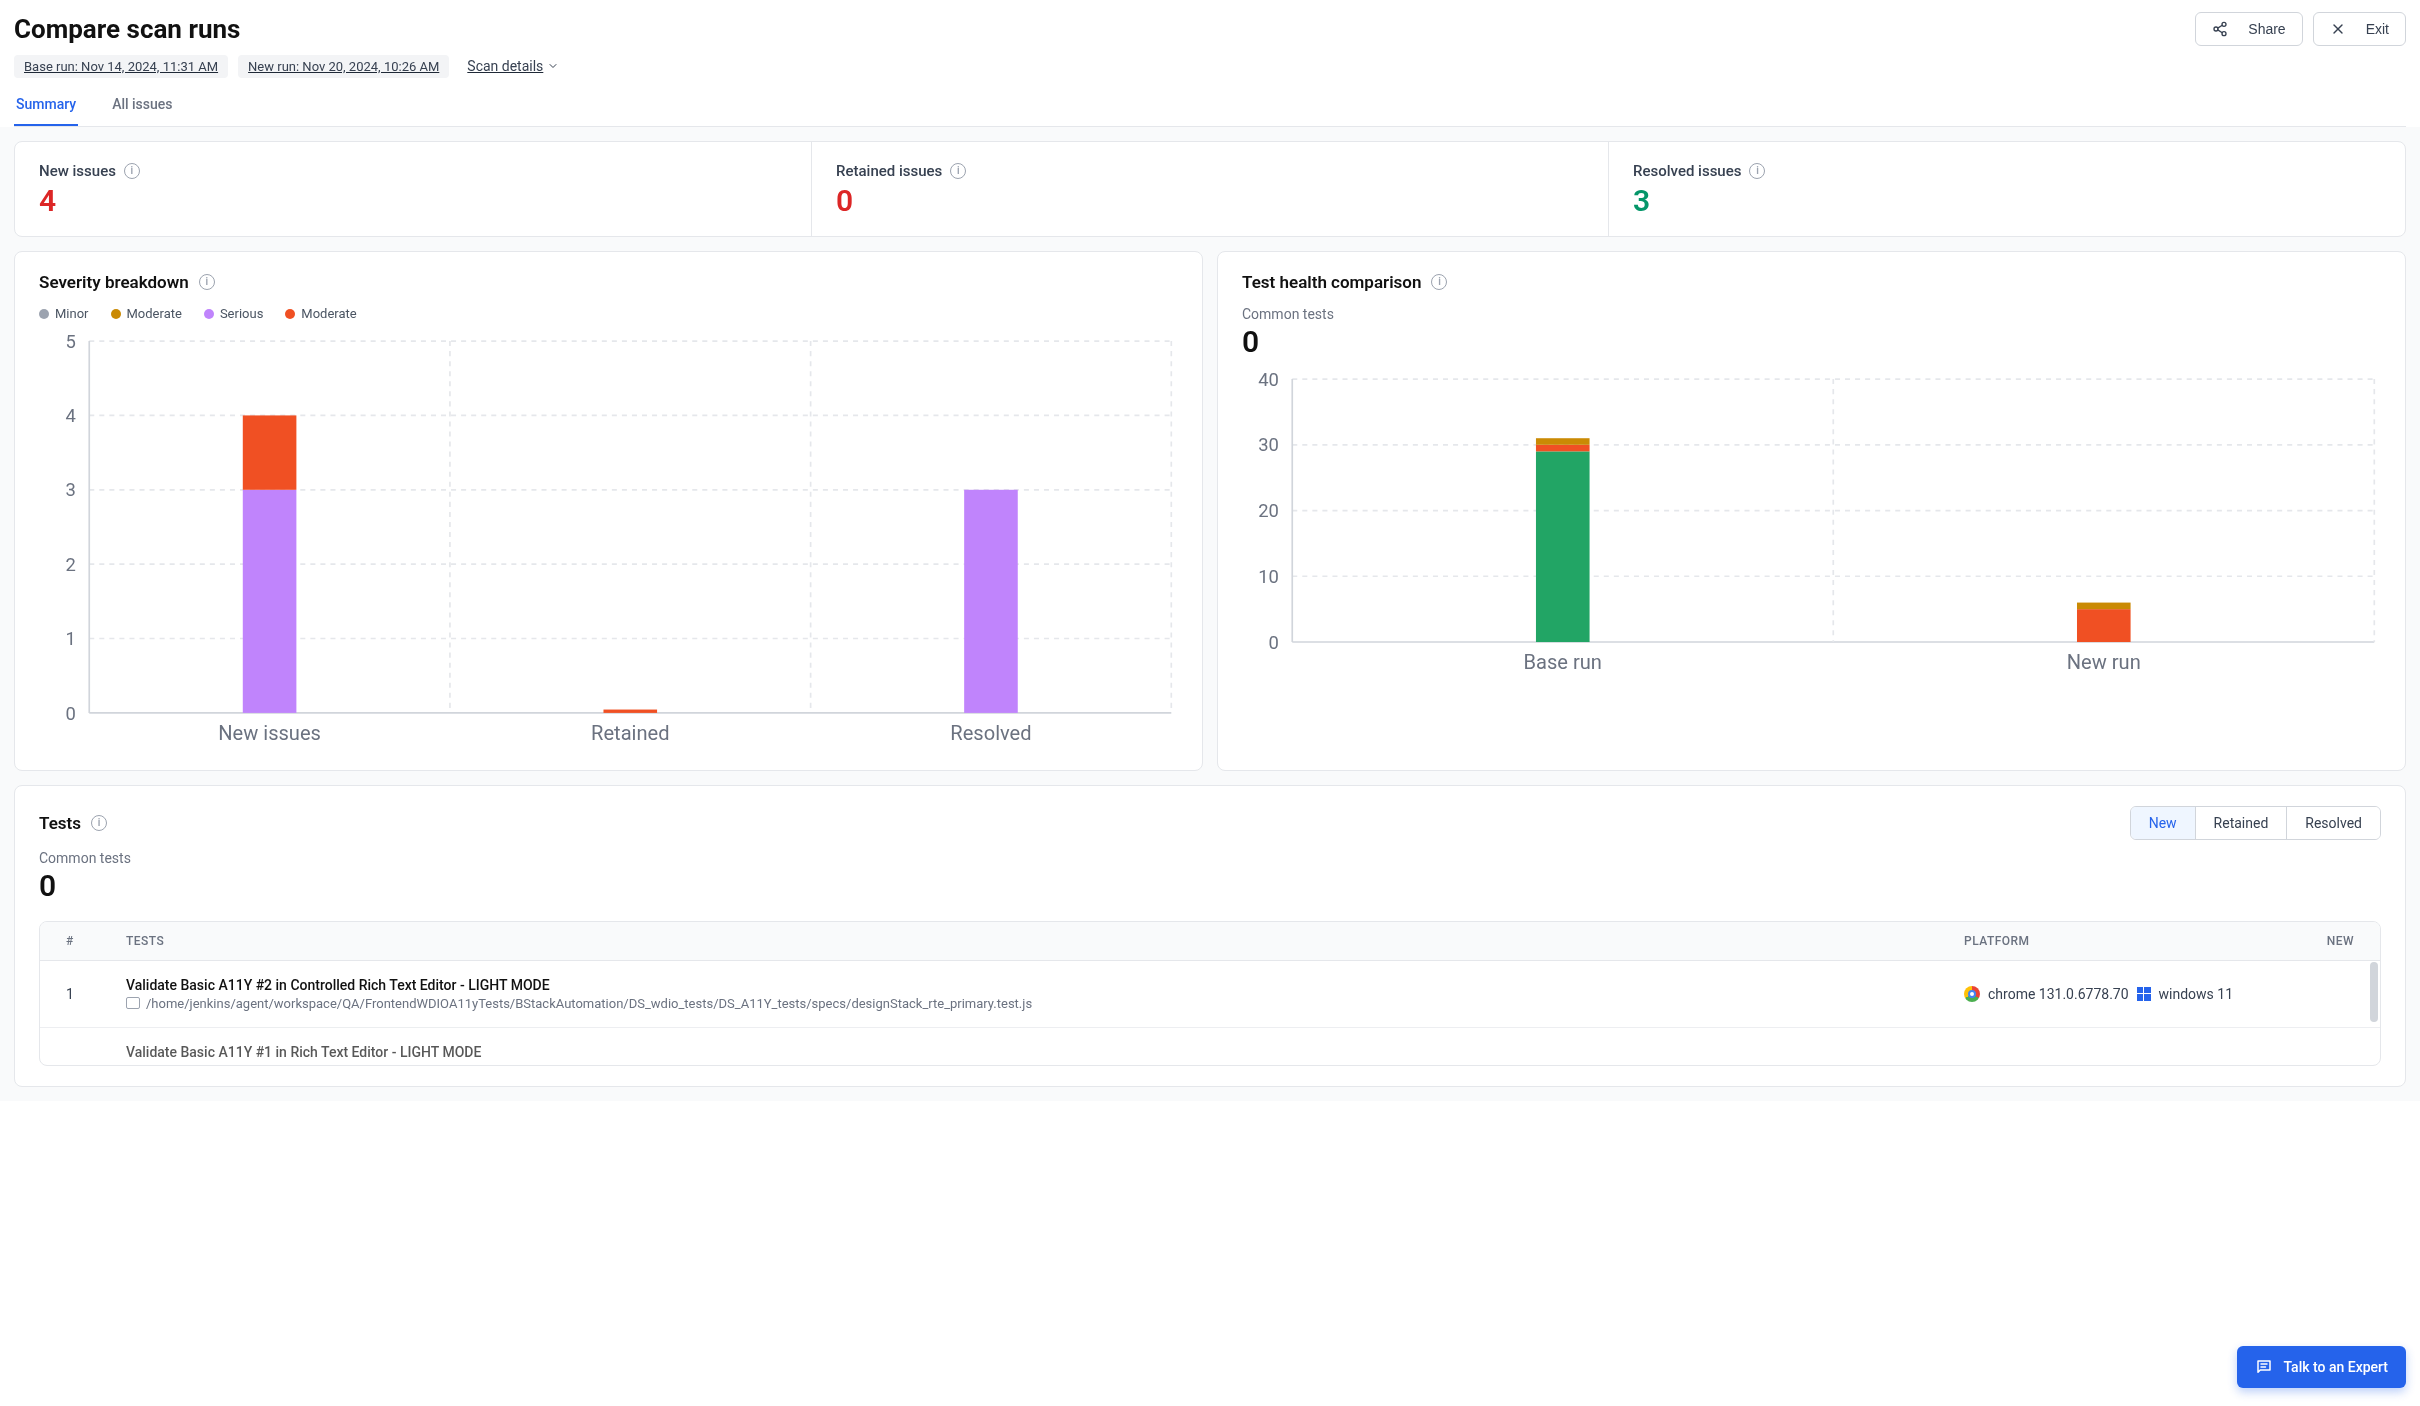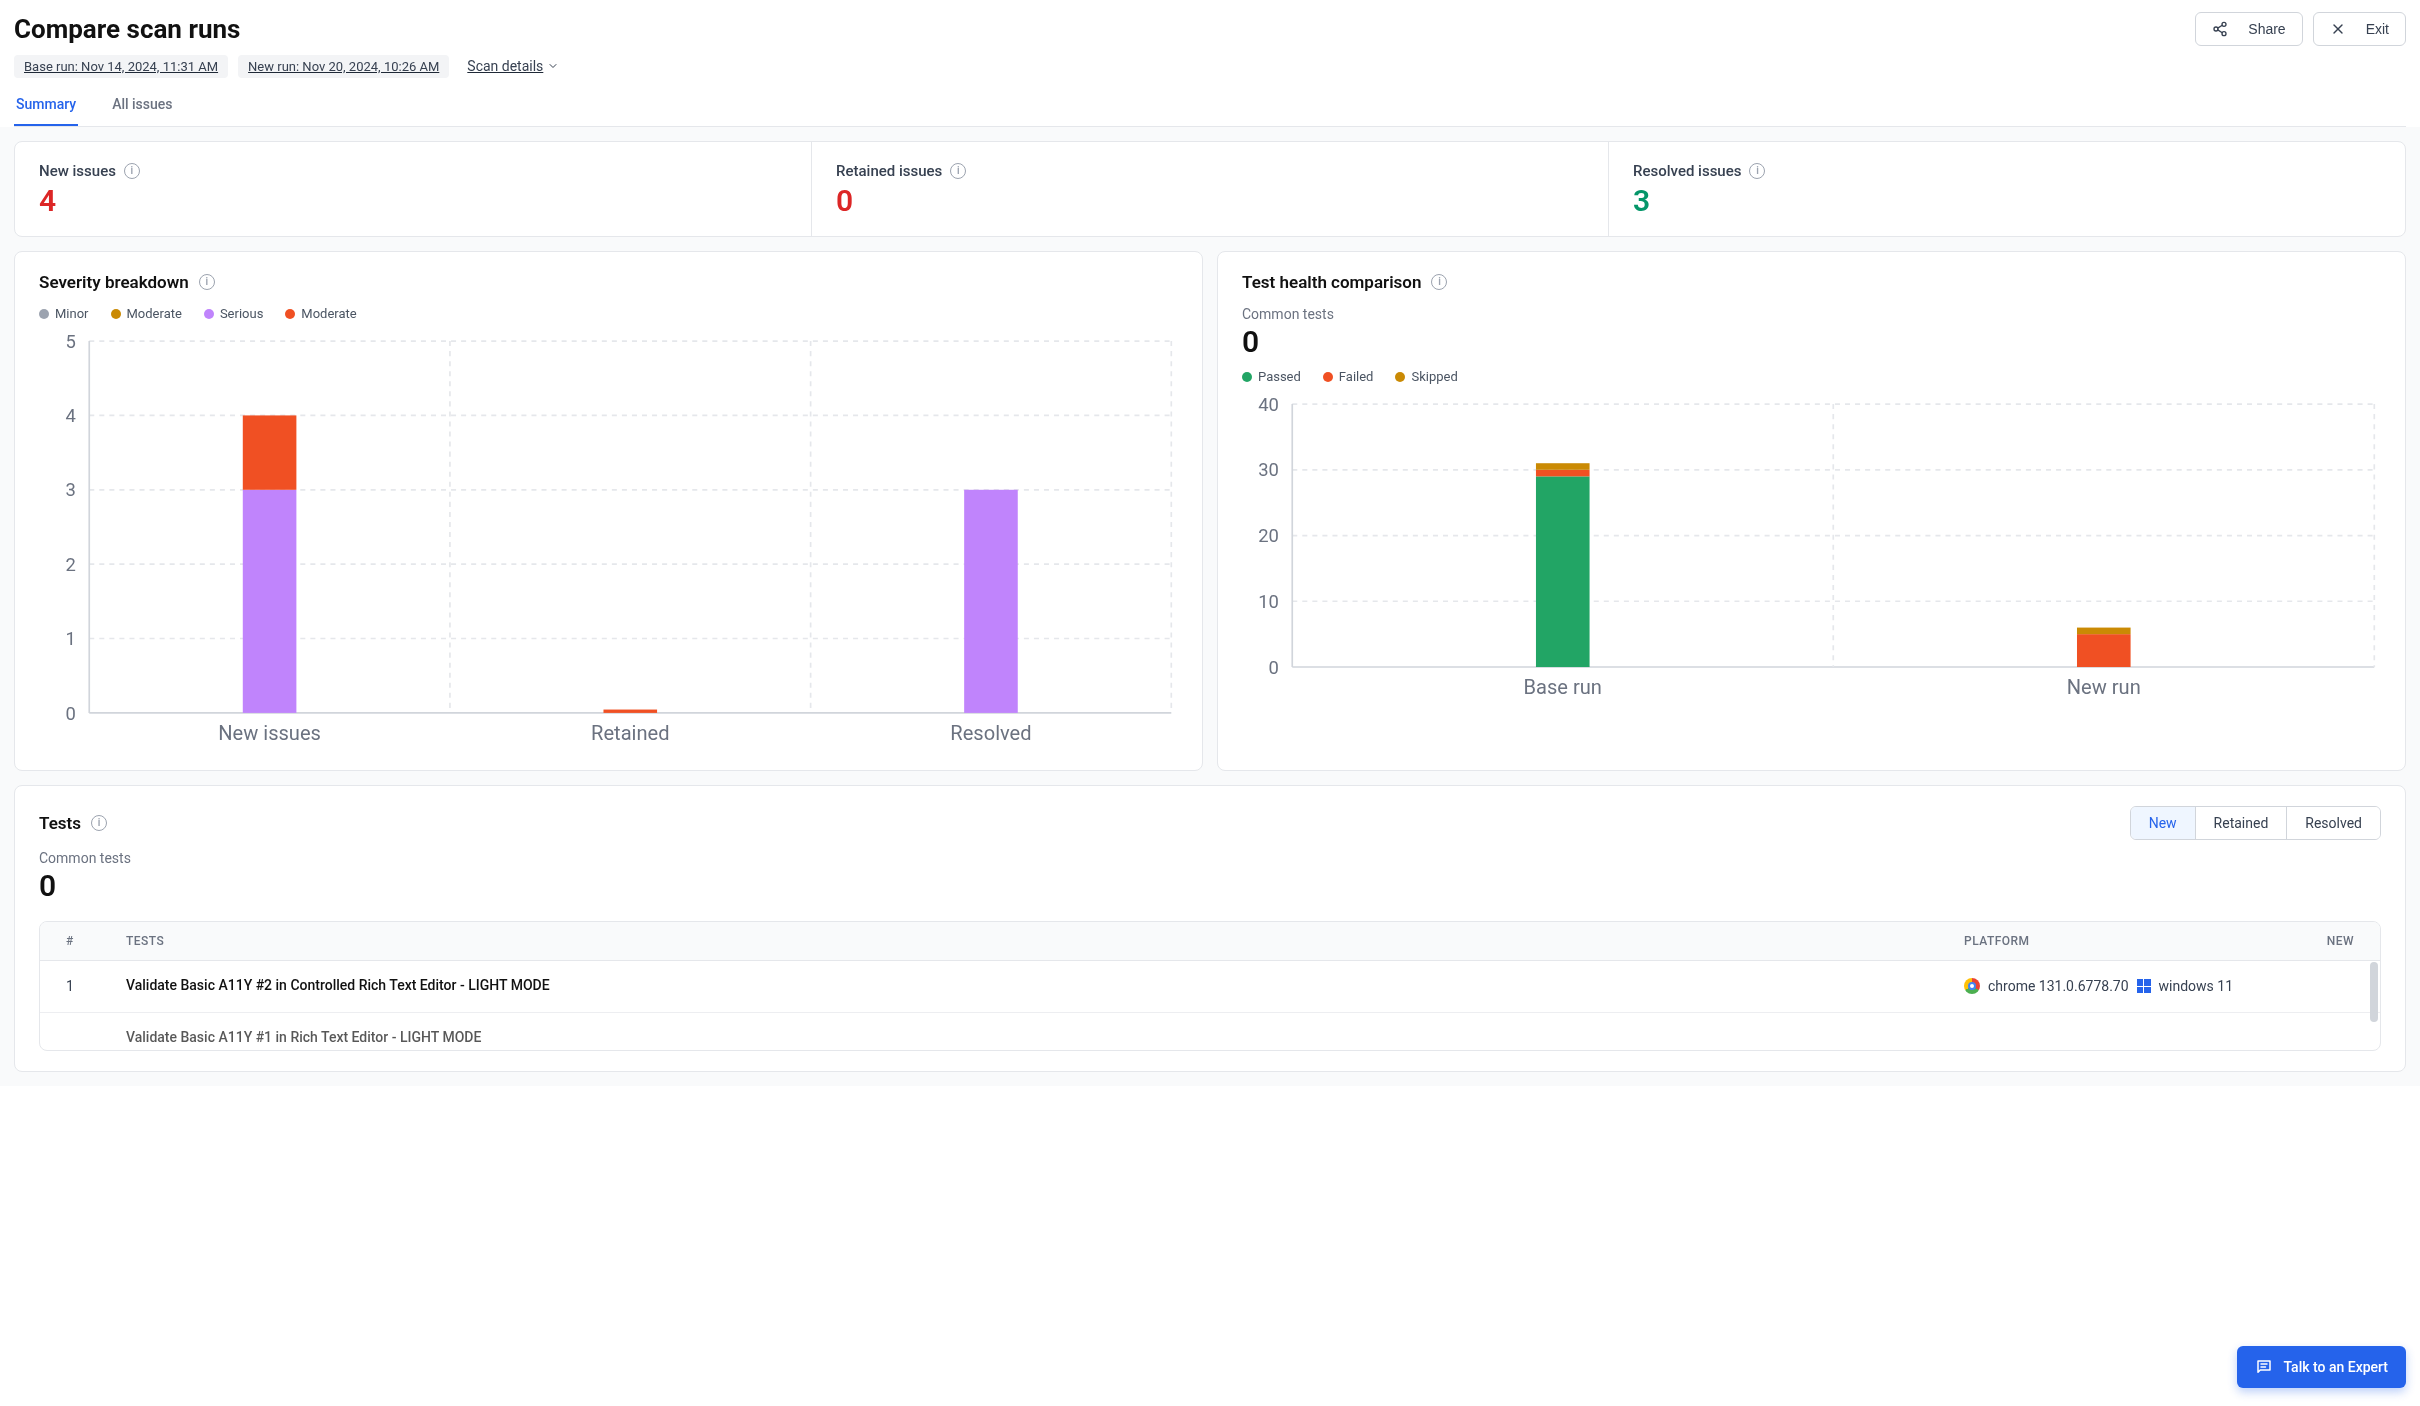--- a/index.html
+++ b/index.html
@@ -202,34 +202,20 @@
       </div>
     </div>
 
     <div class="chart-card">
       <div class="chart-title-row">
         <span class="chart-title">Test health comparison</span>
         <span class="info-circle">i</span>
       </div>
       <div class="sub-metric-label">Common tests</div>
       <div class="sub-metric-value">0</div>
-      <div class="legend">
-        <span class="legend-item">
-            <span class="dot" style="background:#22a565"></span>
-            <span>Passed</span>
-          </span>
-        <span class="legend-item">
-            <span class="dot" style="background:#f05023"></span>
-            <span>Failed</span>
-          </span>
-        <span class="legend-item">
-            <span class="dot" style="background:#ca8a04"></span>
-            <span>Skipped</span>
-          </span>
-      </div>
       <div class="chart-area">
         <svg id="health-svg" class="chart-svg" viewBox="0 0 680 185" preserveAspectRatio="xMidYMid meet">
             <line x1="30" x2="676" y1="163" y2="163" class="axis-line"></line>
             <text x="22" y="167" text-anchor="end" class="axis-text">0</text>
             <line x1="30" x2="676" y1="123.75" y2="123.75" class="grid-line"></line>
             <text x="22" y="127.75" text-anchor="end" class="axis-text">10</text>
             <line x1="30" x2="676" y1="84.5" y2="84.5" class="grid-line"></line>
             <text x="22" y="88.5" text-anchor="end" class="axis-text">20</text>
             <line x1="30" x2="676" y1="45.25" y2="45.25" class="grid-line"></line>
             <text x="22" y="49.25" text-anchor="end" class="axis-text">30</text>
@@ -271,20 +257,24 @@
           <div class="col-n">#</div>
           <div class="col-t">TESTS</div>
           <div class="col-p">PLATFORM</div>
           <div class="col-v">NEW</div>
         </div>
 
         <div class="ttbl-row">
           <div class="col-n">1</div>
           <div class="col-t">
             <div class="test-name">Validate Basic A11Y #2 in Controlled Rich Text Editor - LIGHT MODE</div>
+            <div class="test-path-row">
+              <span class="folder-ic"></span>
+              <span>/home/jenkins/agent/workspace/QA/FrontendWDIOA11yTests/BStackAutomation/DS_wdio_tests/DS_A11Y_tests/specs/designStack_rte_primary.test.js</span>
+            </div>
           </div>
           <div class="col-p platform-cell">
             <span class="chrome-ic"></span>
             <span>chrome 131.0.6778.70</span>
             <span class="win-ic">
                 <span></span>
                 <span></span>
                 <span></span>
                 <span></span>
               </span>

